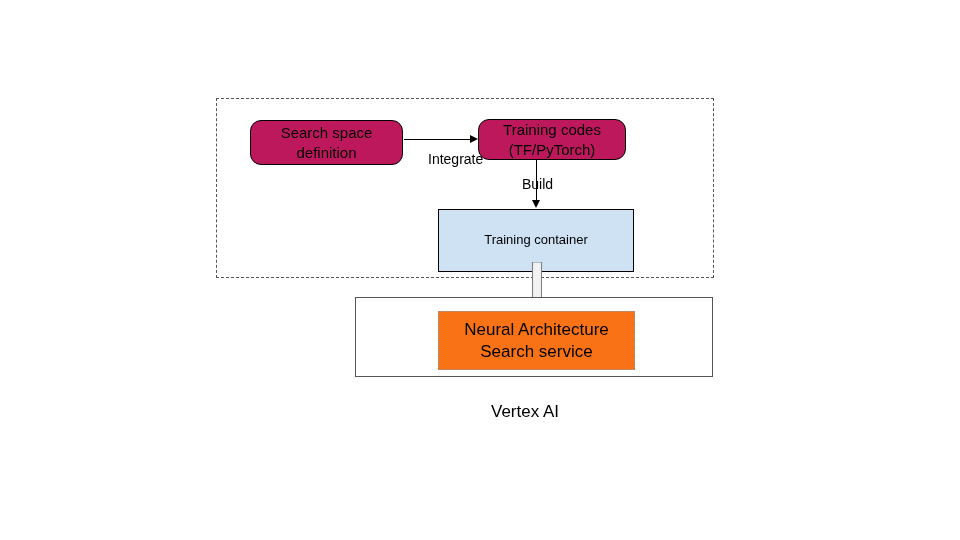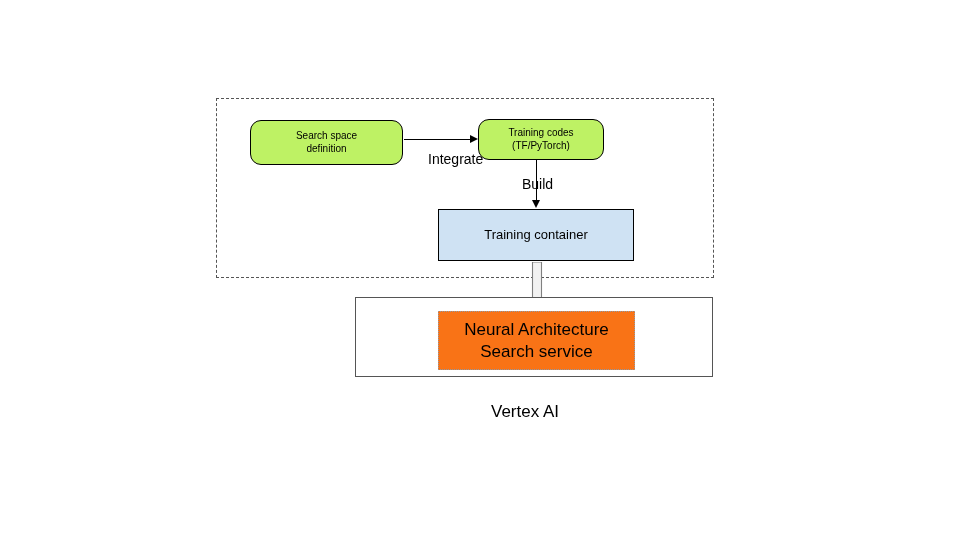--- a/index.html
+++ b/index.html
@@ -43,22 +43,22 @@
     position: absolute;
     box-sizing: border-box;
     border: 1.4px dashed #555555;
     background: transparent;
   }
 
   
   .rounded-box {
     border: 1.3px solid #000000;
     border-radius: 11px;
-    background: #bef264;
-    font-size: 10px;
+    background: #be185d;
+    font-size: 15px;
   }
 
   
   .filled-box {
     border: 1.6px solid #000000;
     background: #cfe2f3;
     font-size: 13px;
   }
 
   
@@ -124,30 +124,30 @@
 
   <div class="node rounded-box" style="left:250px; top:120px; width:153px; height:45px;">
     <span>Search space
 definition</span>
   </div>
 
   <div class="arrow-line-h" style="left:404px; top:139px; width:67px;"></div>
   <div class="arrow-head-right" style="left:470px; top:134.5px;"></div>
   <div class="label label-sm" style="left:401px; top:151px;padding-left:27px;">Integrate</div>
 
-  <div class="node rounded-box" style="left:478px; top:119px; width:126px; height:41px;">
+  <div class="node rounded-box" style="left:478px; top:119px; width:148px; height:41px;">
     <span>Training codes
 (TF/PyTorch)</span>
   </div>
 
   <div class="arrow-line-v" style="left:536px; top:160px; height:42px;"></div>
   <div class="arrow-head-down" style="left:531.5px; top:200px;"></div>
   <div class="label label-sm" style="left:522px; top:176px;">Build</div>
 
-  <div class="node filled-box" style="left:438px; top:209px; width:196px; height:52px;">
+  <div class="node filled-box" style="left:438px; top:209px; width:196px; height:63px;">
     <span>Training container</span>
   </div>
 
   <svg class="block-arrow" style="left:526px; top:262px;" width="22" height="50" viewBox="0 0 22 50">
     <polygon points="6.5,0 15.5,0 15.5,36 21,36 11,48 1,36 6.5,36" fill="#f2f2f2" stroke="#808080" stroke-width="1.1" stroke-linejoin="miter"></polygon>
   </svg>
 
   <div class="plain-box" style="left:355px; top:297px; width:358px; height:80px;"></div>
 
   <div class="node dotted-box" style="left:438px; top:311px; width:197px; height:59px;">

